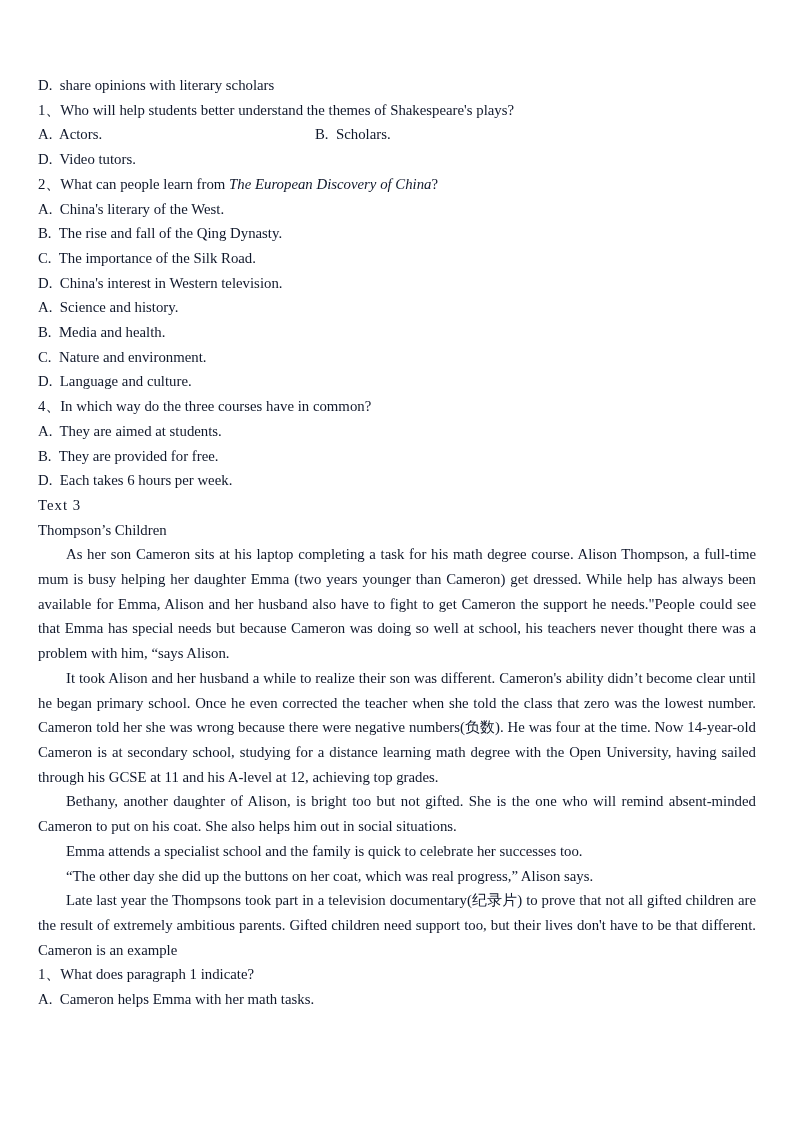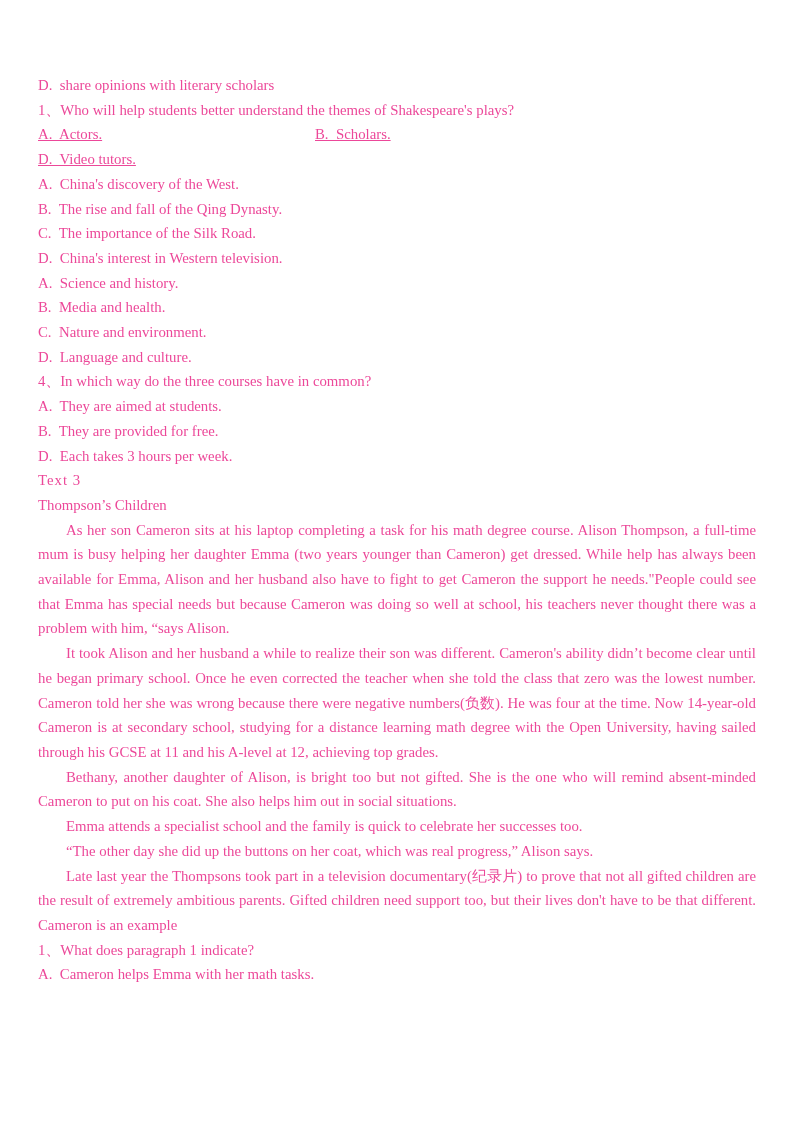--- a/index.html
+++ b/index.html
@@ -10,33 +10,32 @@
   .page {
     position: relative;
     width: 794px;
     height: 1123px;
     background: #ffffff;
     box-sizing: border-box;
     padding: 73px 38px 0 38px;
     font-family: "Liberation Serif", "DejaVu Serif", serif;
     font-size: 14.8px;
     line-height: 24.7px;
-    color: #ec4899;
+    color: #0f172a;
     overflow: hidden;
   }
   .line {
     white-space: pre-wrap;
   }
   .opt-grid {
     display: grid;
     grid-template-columns: 277px auto;
   }
   .opt-grid .line {
     white-space: pre-wrap;
-    text-decoration: underline;
   }
   .italic {
     font-style: italic;
   }
   .section-heading {
     letter-spacing: 1px;
     font-family: "Liberation Serif", "DejaVu Serif", serif;
   }
   .para {
     text-align: justify;
@@ -52,34 +51,35 @@
 
   <div class="line">1、Who will help students better understand the themes of Shakespeare's plays?</div>
   <div class="opt-grid">
     <div class="line">A.  Actors.</div>
     <div class="line">B.  Scholars.</div>
   </div>
   <div class="opt-grid">
     <div class="line">D.  Video tutors.</div>
   </div>
 
-  <div class="line">A.  China's discovery of the West.</div>
+  <div class="line"><span>2、What can people learn from </span><span class="italic">The European Discovery of China</span><span>?</span></div>
+  <div class="line">A.  China's literary of the West.</div>
   <div class="line">B.  The rise and fall of the Qing Dynasty.</div>
   <div class="line">C.  The importance of the Silk Road.</div>
   <div class="line">D.  China's interest in Western television.</div>
 
   <div class="line">A.  Science and history.</div>
   <div class="line">B.  Media and health.</div>
   <div class="line">C.  Nature and environment.</div>
   <div class="line">D.  Language and culture.</div>
 
   <div class="line">4、In which way do the three courses have in common?</div>
   <div class="line">A.  They are aimed at students.</div>
   <div class="line">B.  They are provided for free.</div>
-  <div class="line">D.  Each takes 3 hours per week.</div>
+  <div class="line">D.  Each takes 6 hours per week.</div>
 
   <div class="section-heading">Text 3</div>
 
   <div class="line">Thompson’s Children</div>
 
   <div class="para">As her son Cameron sits at his laptop completing a task for his math degree course. Alison Thompson, a full-time mum is busy helping her daughter Emma (two years younger than Cameron) get dressed. While help has always been available for Emma, Alison and her husband also have to fight to get Cameron the support he needs."People could see that Emma has special needs but because Cameron was doing so well at school, his teachers never thought there was a problem with him, “says Alison.</div>
   <div class="para">It took Alison and her husband a while to realize their son was different. Cameron's ability didn’t become clear until he began primary school. Once he even corrected the teacher when she told the class that zero was the lowest number. Cameron told her she was wrong because there were negative numbers(负数). He was four at the time. Now 14-year-old Cameron is at secondary school, studying for a distance learning math degree with the Open University, having sailed through his GCSE at 11 and his A-level at 12, achieving top grades.</div>
   <div class="para">Bethany, another daughter of Alison, is bright too but not gifted. She is the one who will remind absent-minded Cameron to put on his coat. She also helps him out in social situations.</div>
   <div class="para">Emma attends a specialist school and the family is quick to celebrate her successes too.</div>
   <div class="para">“The other day she did up the buttons on her coat, which was real progress,” Alison says.</div>

